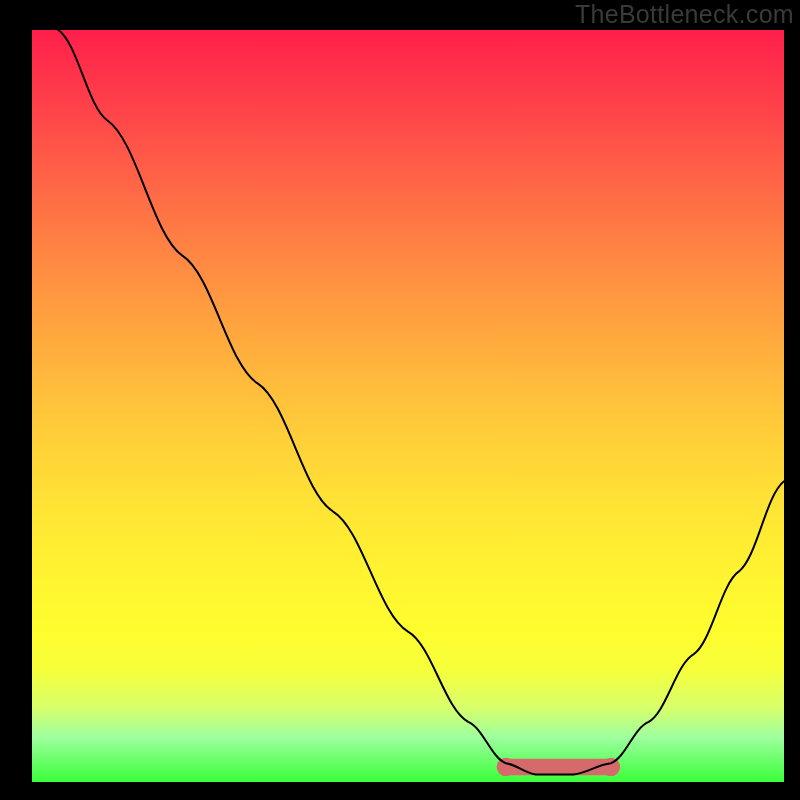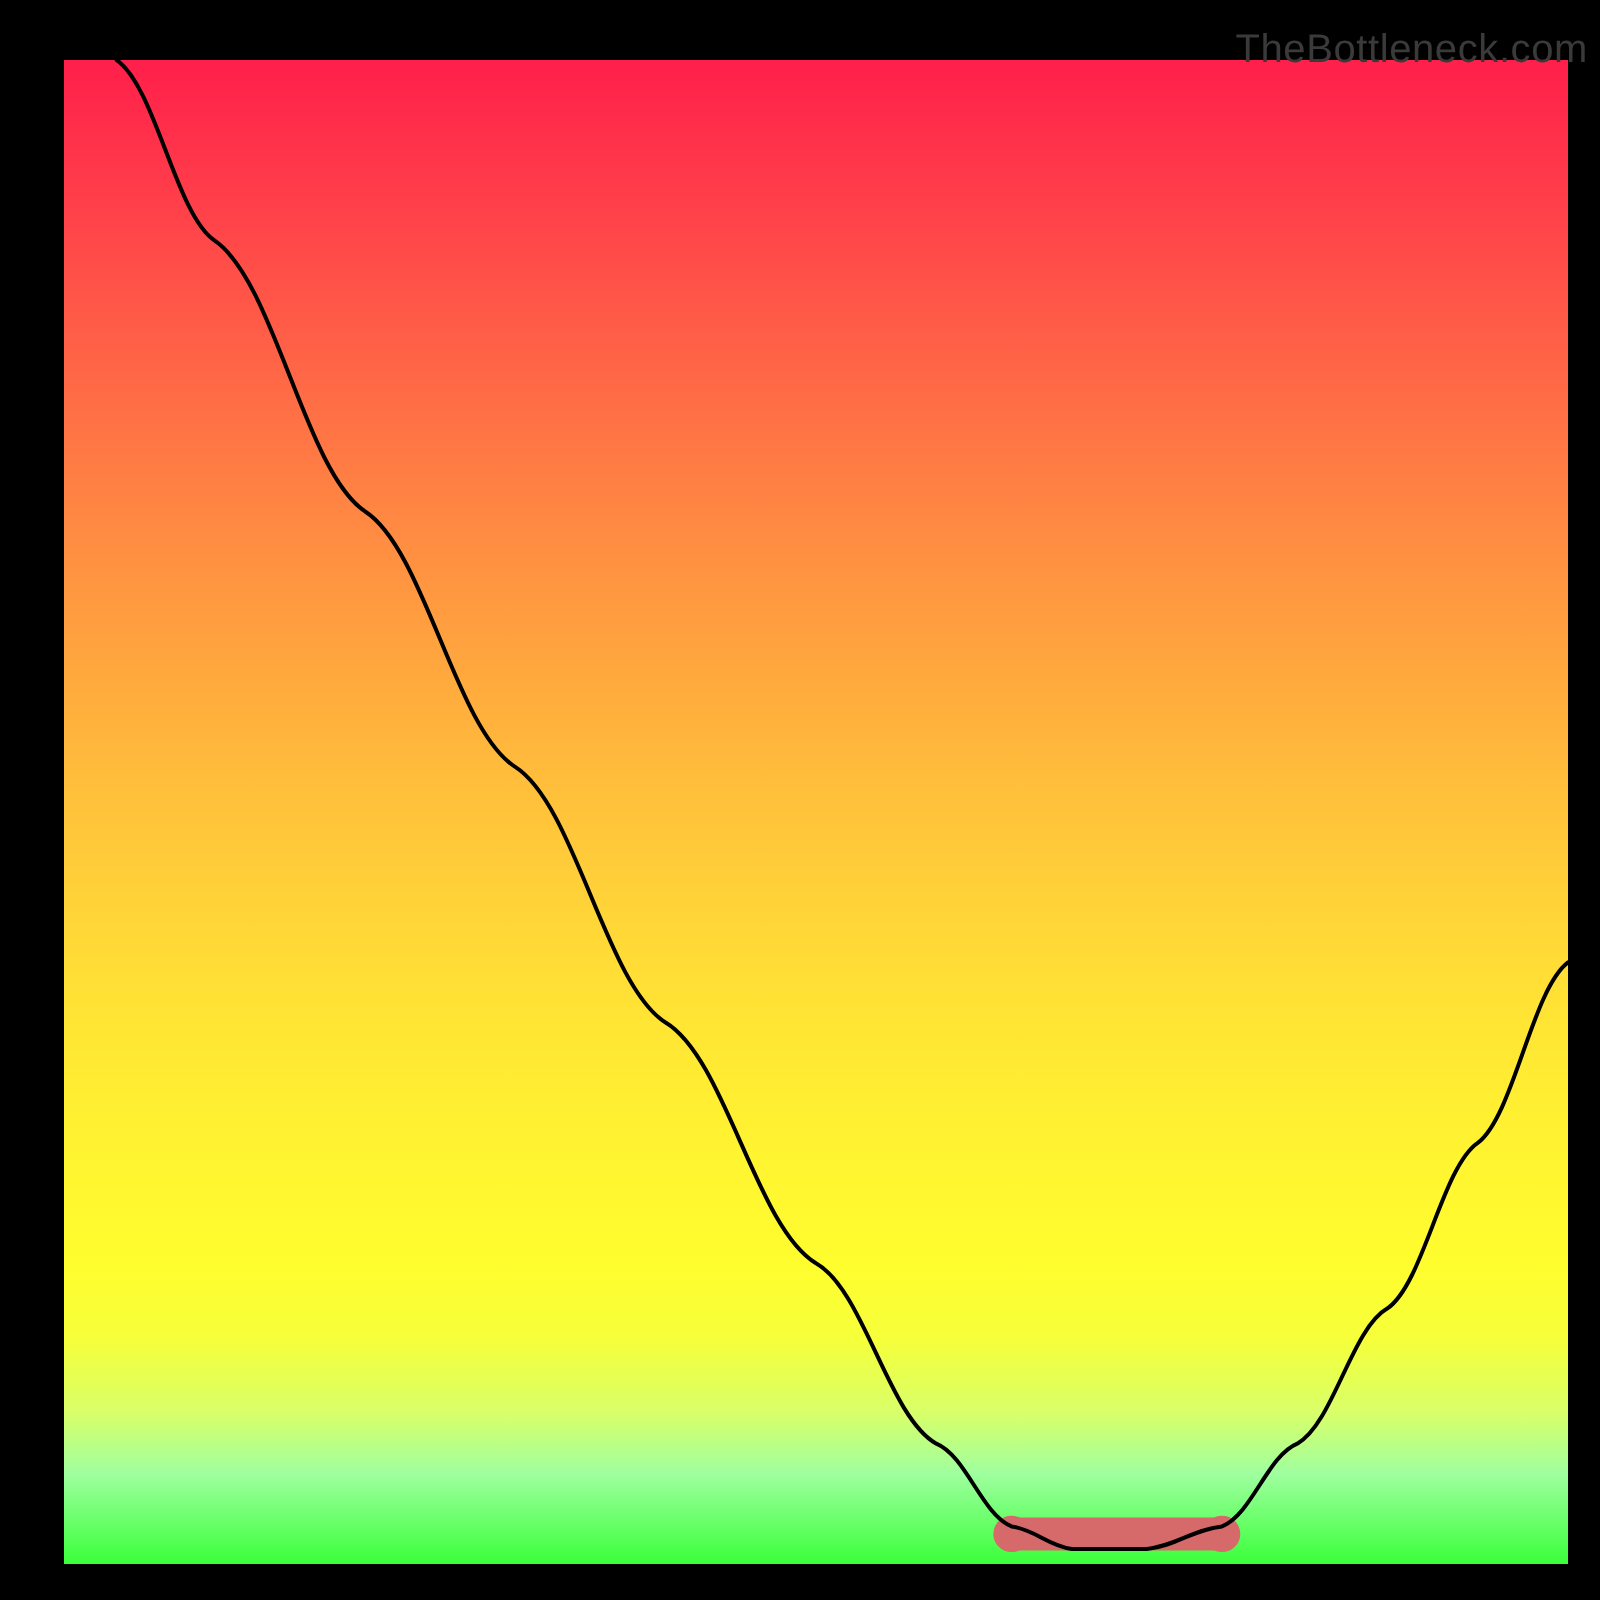--- a/index.html
+++ b/index.html
@@ -12,24 +12,24 @@
     font-family: Arial, Helvetica, sans-serif;
   }
   .chart-container {
     position: relative;
     width: 800px;
     height: 800px;
     background: #000;
   }
   .watermark {
     position: absolute;
-    top: 14px;
+    top: 0;
     right: 6px;
     color: #3a3a3a;
-    font-size: 20px;
+    font-size: 25px;
     font-weight: 500;
     letter-spacing: 0.3px;
     z-index: 10;
   }
   .plot-area {
     position: absolute;
     left: 32px;
     top: 30px;
     width: 752px;
     height: 752px;

